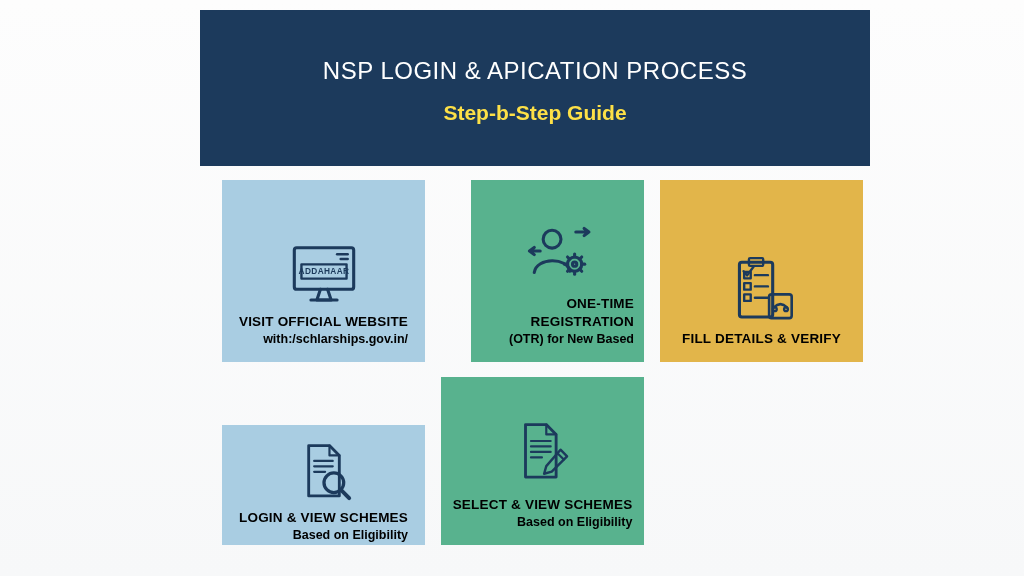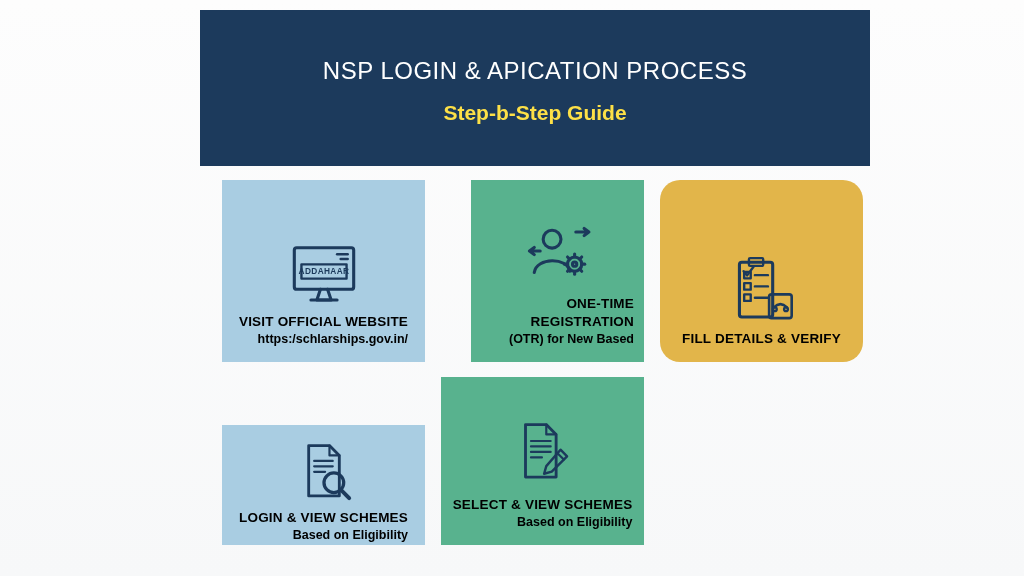--- a/index.html
+++ b/index.html
@@ -119,21 +119,21 @@
           <line x1="43" y1="14.5" x2="52" y2="14.5" stroke-width="2"></line>
           <line x1="46" y1="18.5" x2="52" y2="18.5" stroke-width="2"></line>
           <rect x="13" y="23" width="38" height="12" stroke-width="2"></rect>
           <text x="32" y="31.5" class="icon-label-text">ADDAHAAR</text>
           <path d="M29 44 L26 53 H38 L35 44"></path>
           <line x1="21" y1="53" x2="43" y2="53"></line>
         </svg>
       </div>
       <div class="card-text">
         <div class="card-title">VISIT OFFICIAL WEBSITE</div>
-        <div class="card-subtitle">https:/schlarships.gov.in/</div>
+        <div class="card-subtitle">with:/schlarships.gov.in/</div>
       </div>
     </div>
 
     <div class="card row1" style="background: rgb(88, 178, 142); margin-left: 30px;">
       <div class="card-icon">
         <svg viewBox="0 0 64 64">
           <circle cx="27" cy="17" r="7.5"></circle>
           <path d="M12 45 C14 32 40 32 42 44"></path>
           <circle cx="46" cy="38" r="6"></circle>
           <circle cx="46" cy="38" r="1.8"></circle>
@@ -148,21 +148,21 @@
           <path d="M47 11 H58 M58 11 L54 8 M58 11 L54 14"></path>
           <path d="M17 27 H8 M8 27 L12 24 M8 27 L12 30"></path>
         </svg>
       </div>
       <div class="card-text">
         <div class="card-title">ONE-TIME REGISTRATION</div>
         <div class="card-subtitle">(OTR) for New Based</div>
       </div>
     </div>
 
-    <div class="card row1" style="background: rgb(226, 181, 74); border-radius: 20px;">
+    <div class="card row1" style="background: rgb(226, 181, 74);">
       <div class="card-icon">
         <svg viewBox="0 0 64 64">
           <rect x="13" y="7" width="28" height="46" rx="2"></rect>
           <rect x="21" y="3.5" width="12" height="6.5" rx="1" stroke-width="2"></rect>
           <rect x="17" y="15" width="5.5" height="5.5" stroke-width="2"></rect>
           <line x1="26" y1="17.8" x2="37" y2="17.8" stroke-width="2"></line>
           <rect x="17" y="24.5" width="5.5" height="5.5" stroke-width="2"></rect>
           <line x1="26" y1="27.3" x2="37" y2="27.3" stroke-width="2"></line>
           <rect x="17" y="34" width="5.5" height="5.5" stroke-width="2"></rect>
           <line x1="26" y1="36.8" x2="37" y2="36.8" stroke-width="2"></line>

